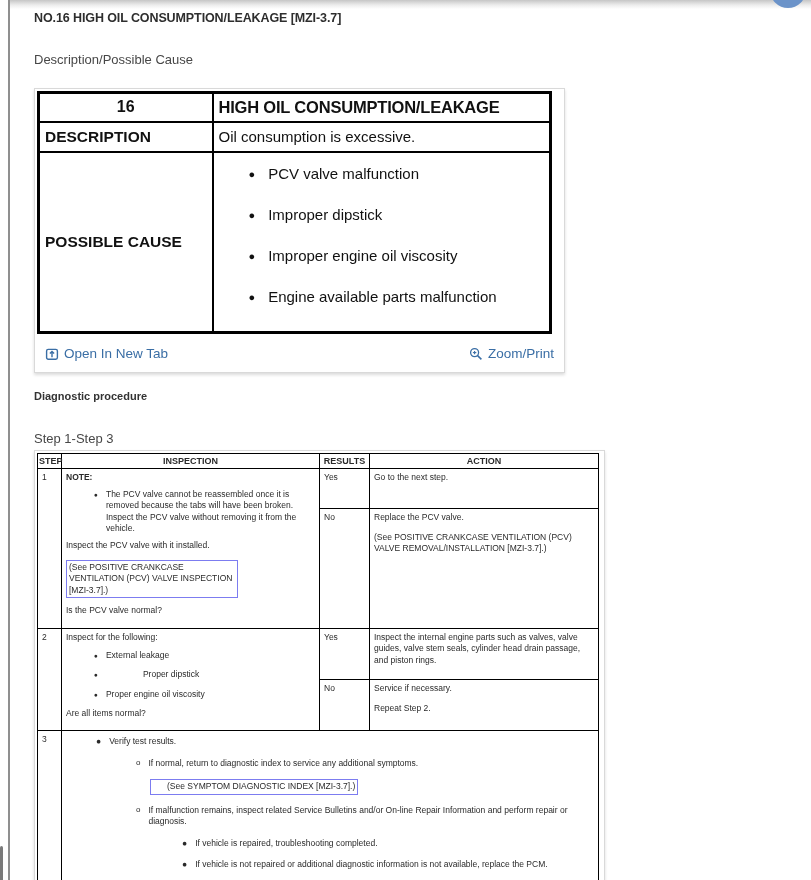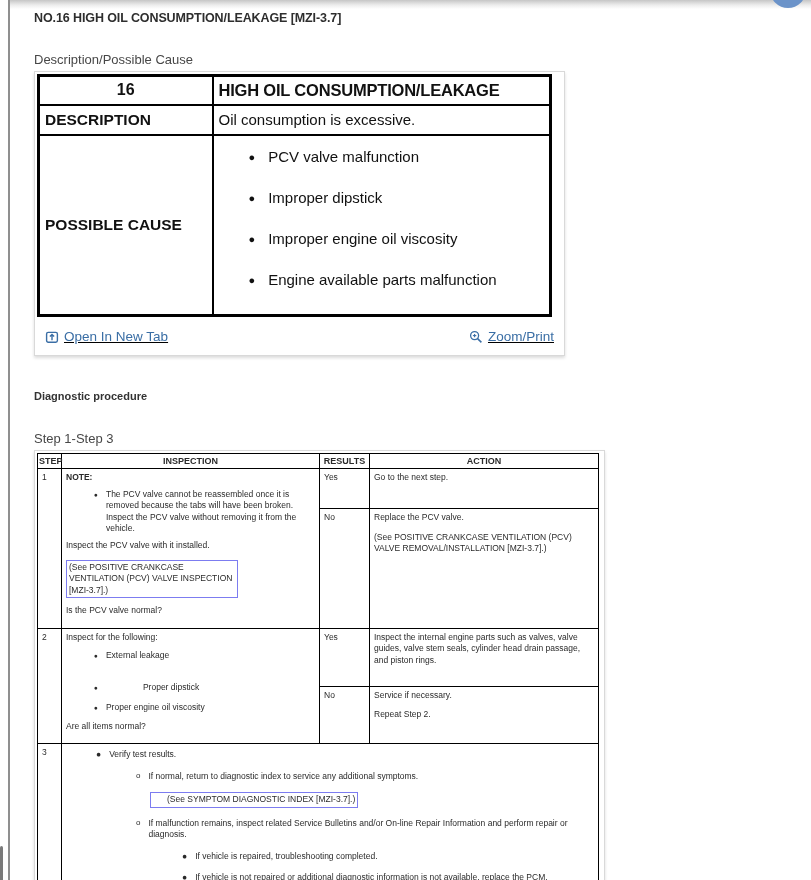--- a/index.html
+++ b/index.html
@@ -18,25 +18,25 @@
 
   .page-title { position:absolute; top:11px; left:0; width:720px;
                 font-size:12.5px; font-weight:bold; color:#2e2e2e; letter-spacing:-0.1px; }
   .section-label { position:absolute; left:0; font-size:13px; color:#474747; }
   .label-desc { top:52px; }
   .label-diag { top:390px; font-weight:bold; font-size:11px; color:#333; }
   .label-steps { top:431px; }
 
   .frame { position:absolute; left:0; background:#fff; border:1px solid #d9d9d9;
            box-shadow:0 2px 3px rgba(0,0,0,0.14); }
-  .frame1 { top:71px; width:531px; }
+  .frame1 { top:88px; width:531px; }
   .frame2 { top:450px; width:571px; }
   .img-area { padding:2px; }
   .frame-links { display:flex; justify-content:space-between; align-items:center;
-                 height:36px; padding:0 10px;text-decoration:underline; }
+                 height:36px; padding:0 10px; }
   .flink { display:flex; align-items:center; gap:5px; color:#3a6ea5; font-size:13.5px;
            text-decoration:none; cursor:pointer; }
   .flink svg { display:block; }
 
   
   table.desc-table { border-collapse:collapse; width:515px; table-layout:fixed;
                      color:#111; font-size:15px; }
   table.desc-table { border:3px solid #000; }
   table.desc-table td { border:2px solid #000; vertical-align:middle; padding:3px 5px; }
   td.dc1 { width:174px; }
@@ -191,21 +191,21 @@
           </tr>
 
           <tr style="height:49px;">
             <td class="step-cell" rowspan="2">2</td>
             <td rowspan="2">
               <div>Inspect for the following:</div>
               <div class="bullet-row" style="margin-top:7px;">
                 <span class="b">●</span>
                 <span>External leakage</span>
               </div>
-              <div class="bullet-row" style="margin-top:20px;gap:45px;">
+              <div class="bullet-row" style="margin-top:7px;gap:45px;">
                 <span class="b">●</span>
                 <span>Proper dipstick</span>
               </div>
               <div class="bullet-row" style="margin-top:9px;">
                 <span class="b">●</span>
                 <span>Proper engine oil viscosity</span>
               </div>
               <p style="margin-top:7px;">Are all items normal?</p>
             </td>
             <td>Yes</td>

